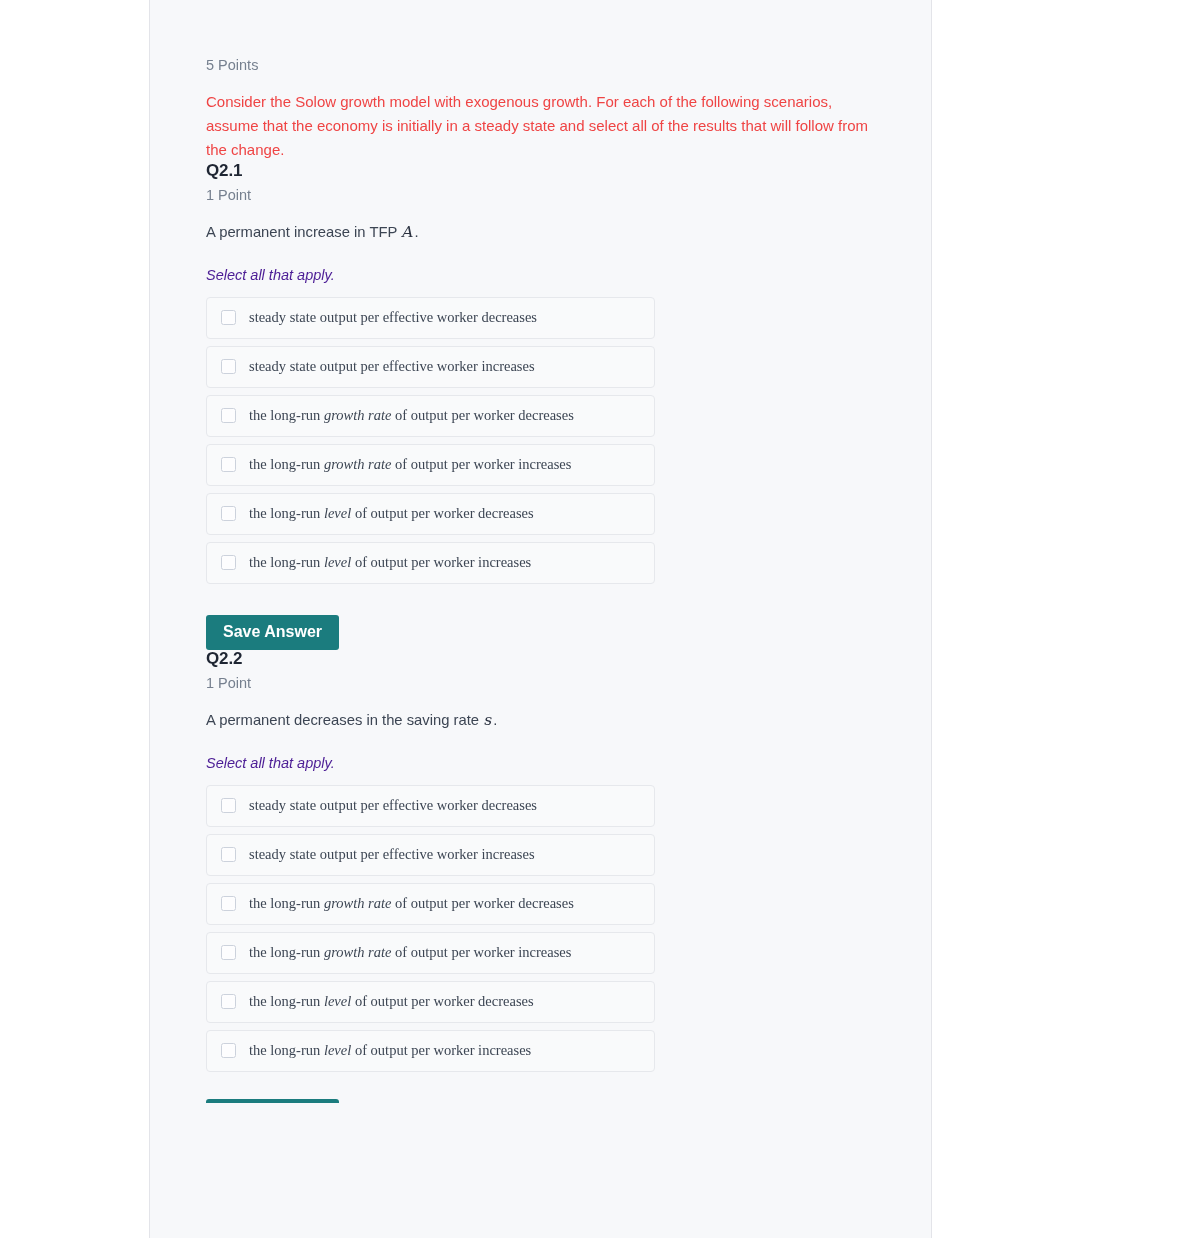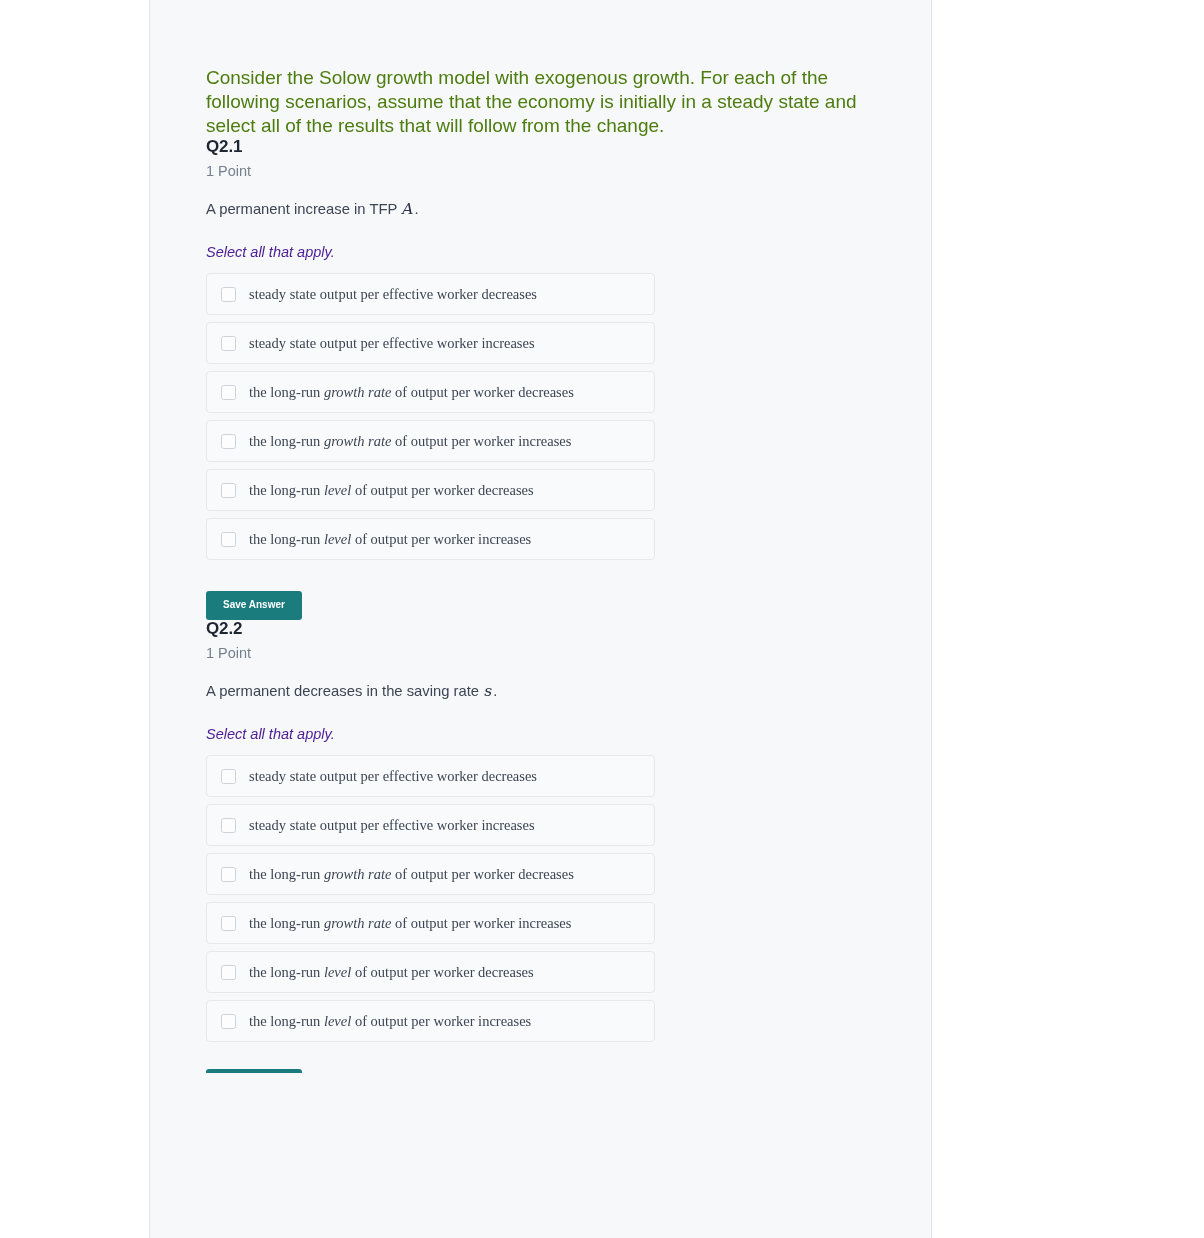--- a/index.html
+++ b/index.html
@@ -49,22 +49,22 @@
     line-height: 1;
     margin: 0;
   }
   .q-points {
     font-size: 14.5px;
     color: #76808f;
     margin-top: 9px;
     line-height: 1;
   }
   .q-prompt {
-    font-size: 19px;
-    color: #4d7c0f;
+    font-size: 15px;
+    color: #ef4444;
     line-height: 24px;
     margin-top: 17px;
     width: 665px;
   }
 
   
   .subq {
   }
   .subq-title {
     font-size: 17px;
@@ -141,21 +141,21 @@
     font-style: italic;
     text-align: center;
   }
 
   
   .save-btn {
     margin-top: 24px;
     display: inline-block;
     background: #1b7c7e;
     color: #ffffff;
-    font-size: 10px;
+    font-size: 16px;
     font-weight: bold;
     border: none;
     border-radius: 3px;
     padding: 9px 17px 10px 17px;
     cursor: pointer;
     font-family: "Liberation Sans", sans-serif;
     line-height: 1;
   }
   .save-btn-clipped {
     margin-top: 27px;
@@ -163,20 +163,21 @@
     overflow: hidden;
   }
 </style>
 </head>
 <body>
 
 <div class="page-root">
   <div class="content-panel">
     <div class="inner">
 
+      <div class="q-points">5 Points</div>
       <div class="q-prompt">Consider the Solow growth model with exogenous growth. For each of the following scenarios, assume that the economy is initially in a steady state and select all of the results that will follow from the change.</div>
 
       <div id="subquestions">
           <div class="subq">
             <div class="subq-title">Q2.1</div>
             <div class="subq-points">1 Point</div>
             <div class="subq-text"><span>A permanent increase in TFP </span><span class="mathvar">A</span><span>.</span></div>
             <div class="select-hint">Select all that apply.</div>
             <div class="options">
               <div class="option-row">

